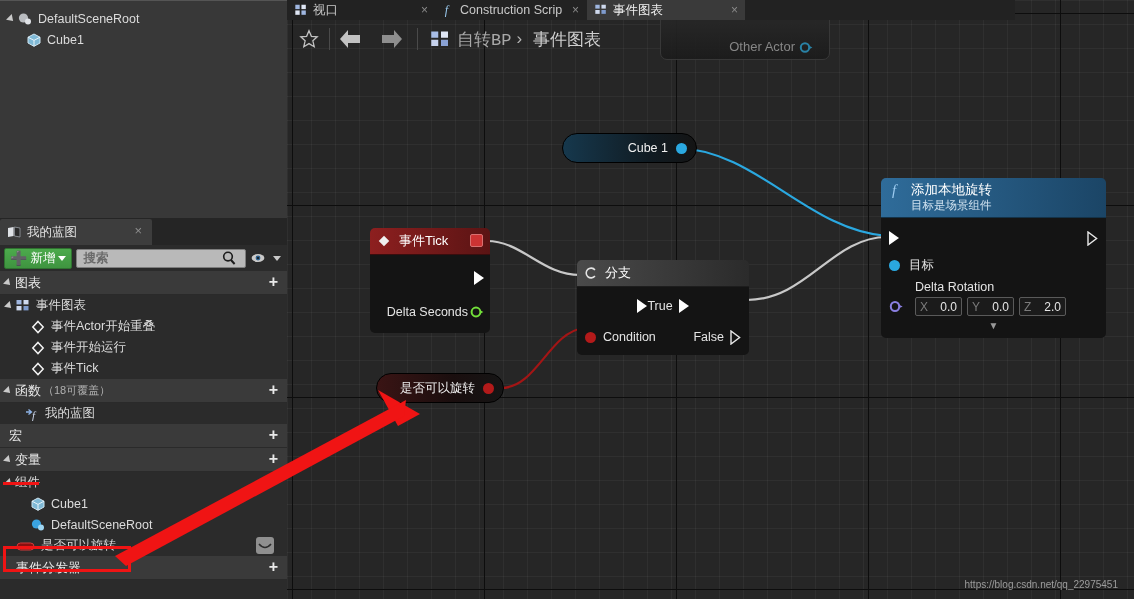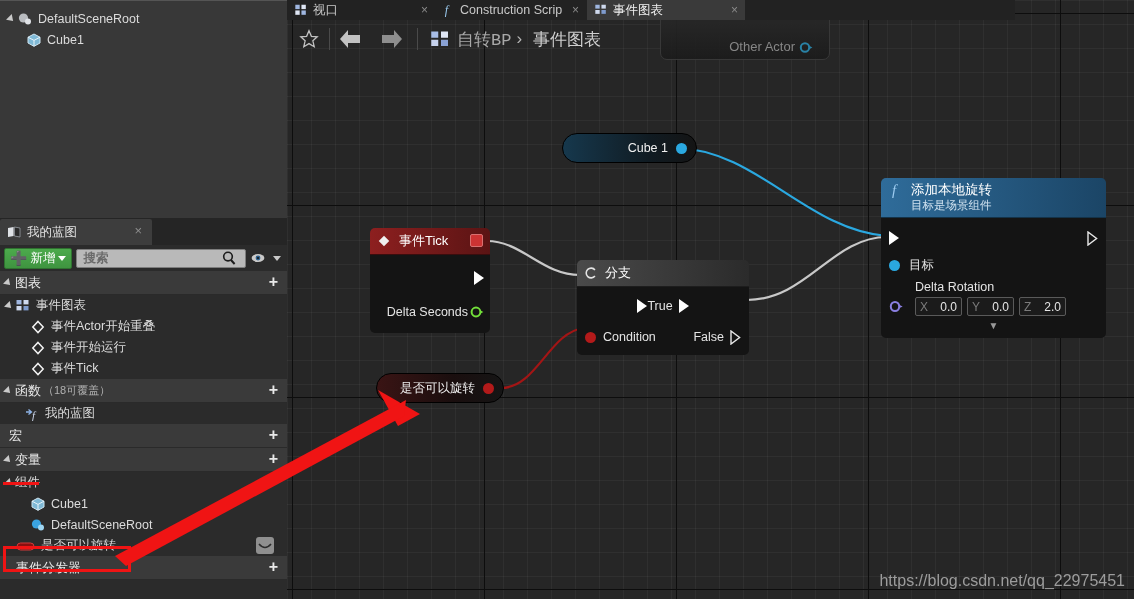--- a/index.html
+++ b/index.html
@@ -217,22 +217,22 @@
     justify-content: flex-end; padding-right: 9px; gap: 8px;
   }
   #cap-bool {
     left: 89px; top: 373px; width: 128px;
     background: linear-gradient(to right, #3a1414, #1a0e0e 60%, #151515);
     justify-content: flex-end; padding-right: 9px; gap: 8px;
   }
   .cap-label { font-size: 12.5px; color: #f0f0f0; }
 
   .watermark {
-    position: absolute; right: 9px; bottom: 9px;
-    font-size: 16px; color: #9c9c9c; z-index: 15;
+    position: absolute; right: 16px; bottom: 9px;
+    font-size: 10px; color: #9c9c9c; z-index: 15;
   }
 
   
   .wires { position: absolute; left: 0; top: 0; width: 847px; height: 599px; z-index: 5; }
 
   
   .anno { position: absolute; z-index: 60; pointer-events: none; }
   .anno-box {
     position: absolute; left: 3px; top: 546px; width: 128px; height: 26px;
     border: 3px solid #f01414; z-index: 60;

